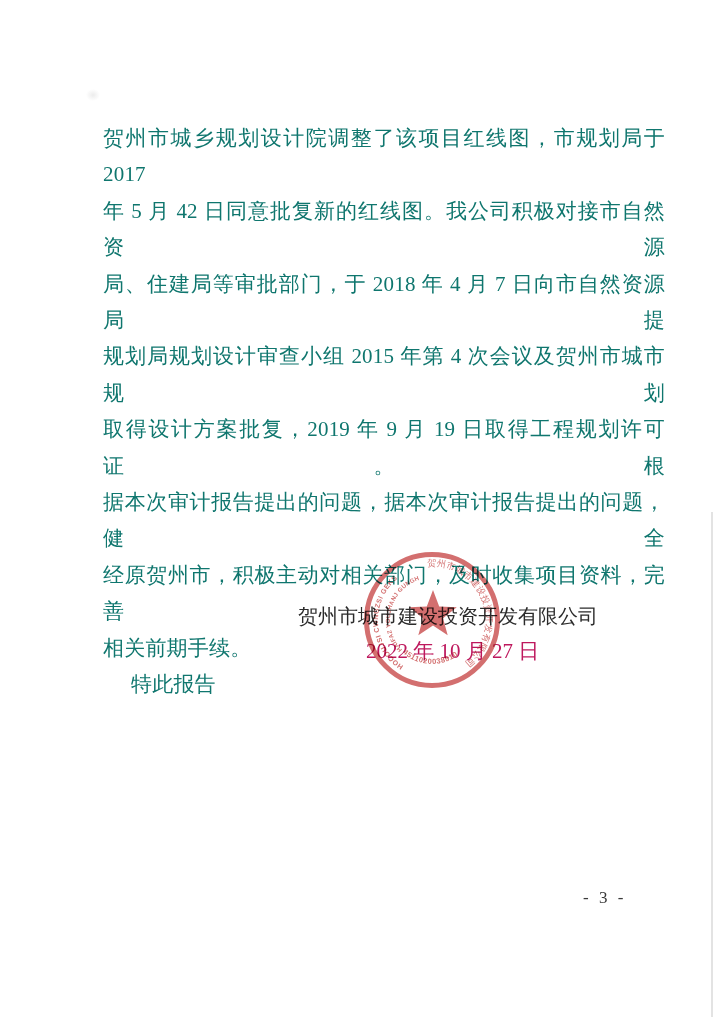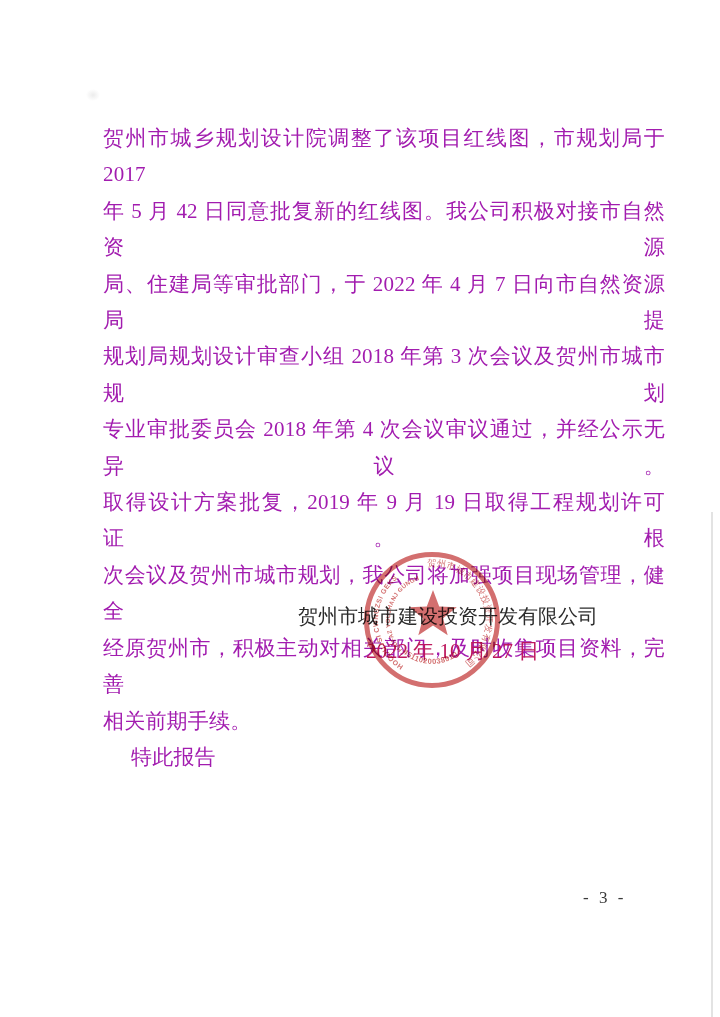--- a/index.html
+++ b/index.html
@@ -9,21 +9,21 @@
     background:#ffffff;
     font-family:"Liberation Serif","DejaVu Serif",serif;
     color:#2b2b2b;
     overflow:hidden;
   }
   .body-text{
     position:absolute;
     left:103px;top:120px;width:562px;
     font-size:21px;
     line-height:36.4px;
-    color:#a21caf;
+    color:#0f766e;
   }
   .line{
     text-align:justify;
     text-align-last:justify;
     white-space:normal;
     letter-spacing:0.2px;
   }
   .line.plain{
     text-align:right;
     text-align-last:left;
@@ -81,25 +81,24 @@
 </head>
 <body>
 
 <div class="page">
 
   <div class="scan-artifact"></div>
 
   <div class="body-text">
     <div class="line">贺州市城乡规划设计院调整了该项目红线图，市规划局于 2017</div>
     <div class="line">年 5 月 42 日同意批复新的红线图。我公司积极对接市自然资源</div>
-    <div class="line">局、住建局等审批部门，于 2022 年 4 月 7 日向市自然资源局提</div>
-    <div class="line">规划局规划设计审查小组 2018 年第 3 次会议及贺州市城市规划</div>
-    <div class="line">专业审批委员会 2018 年第 4 次会议审议通过，并经公示无异议。</div>
+    <div class="line">局、住建局等审批部门，于 2018 年 4 月 7 日向市自然资源局提</div>
+    <div class="line">规划局规划设计审查小组 2015 年第 4 次会议及贺州市城市规划</div>
     <div class="line">取得设计方案批复，2019 年 9 月 19 日取得工程规划许可证。根</div>
-    <div class="line">次会议及贺州市城市规划，我公司将加强项目现场管理，健全</div>
+    <div class="line">据本次审计报告提出的问题，据本次审计报告提出的问题，健全</div>
     <div class="line">经原贺州市，积极主动对相关部门，及时收集项目资料，完善</div>
     <div class="line plain">相关前期手续。</div>
     <div class="line indent">特此报告</div>
   </div>
 
   <div class="closing-company">贺州市城市建设投资开发有限公司</div>
   <div class="closing-date">2022 年 10 月 27 日</div>
 
   <div class="seal">
     <svg width="160" height="160" viewBox="0 0 160 160" xmlns="http://www.w3.org/2000/svg">

